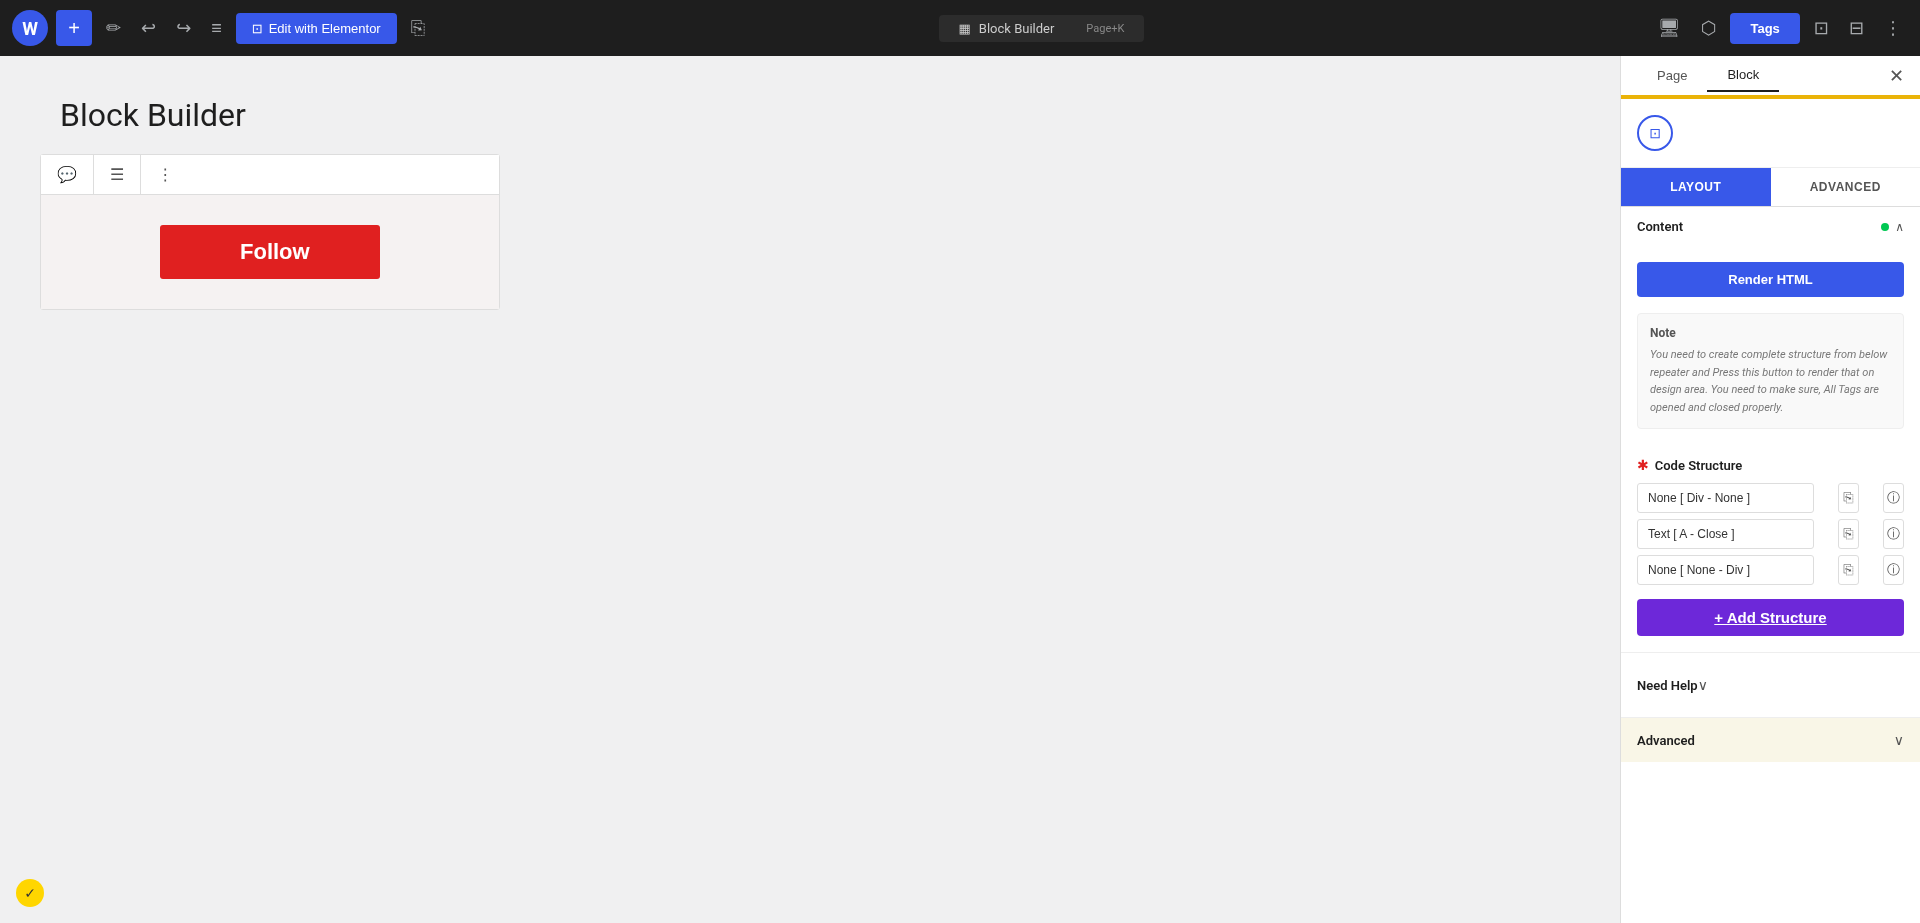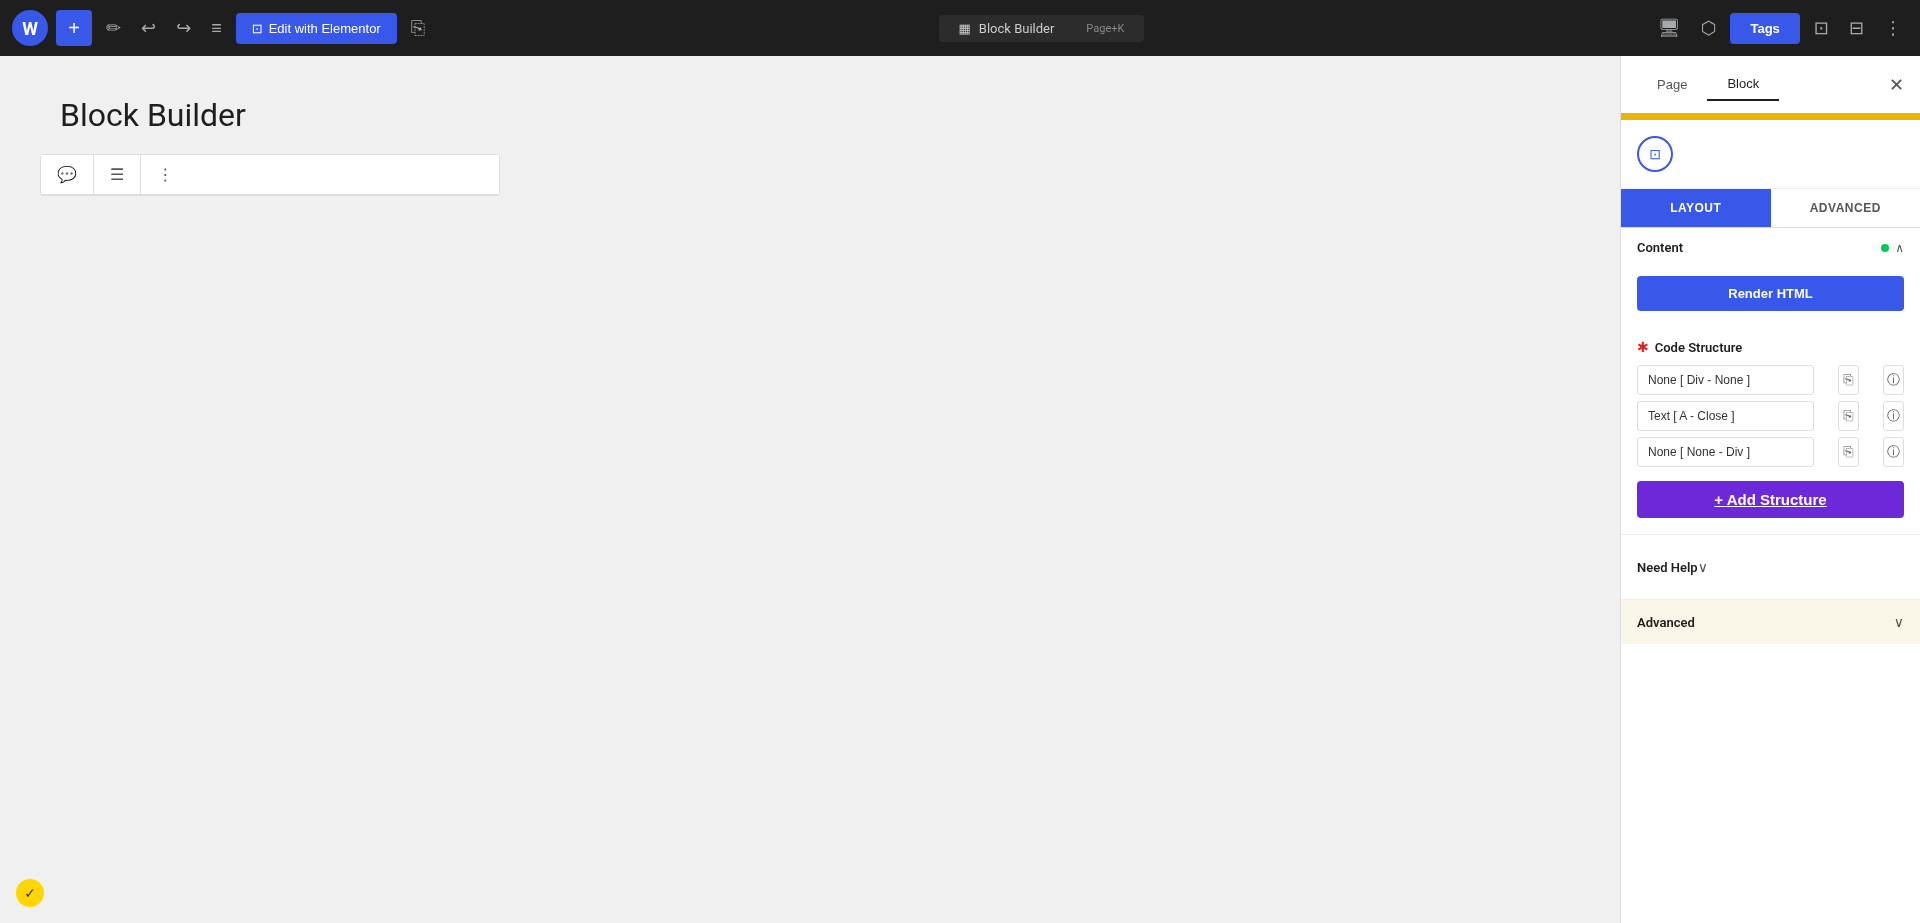--- a/index.html
+++ b/index.html
@@ -68,21 +68,21 @@
     .follow-btn {
       background: #e02020; color: white; border: none; border-radius: 3px; padding: 14px 80px; font-size: 22px; font-weight: 600; cursor: pointer; width: 220px;
     }
 
     
     .right-panel {
       width: 300px; background: white; border-left: 1px solid #ddd; display: flex; flex-direction: column; overflow: hidden; flex-shrink: 0;
     }
 
     .panel-header {
-      display: flex; align-items: center; justify-content: space-between; padding: 12px 16px; border-bottom: 7px solid #eab308;
+      display: flex; align-items: center; justify-content: space-between; padding: 3px 16px; border-bottom: 4px solid #eab308;
     }
     .panel-tabs {
       display: flex; gap: 0;
     }
     .panel-tab {
       padding: 8px 20px; font-size: 13px; cursor: pointer; border: none; background: none; color: #555; font-weight: 500;
     }
     .panel-tab.active { color: #1e1e1e; border-bottom: 2px solid #1e1e1e; }
     .panel-close-btn { background: none; border: none; cursor: pointer; font-size: 18px; color: #555; }
 
@@ -104,21 +104,21 @@
       display: flex; border-bottom: 1px solid #ddd;
     }
     .layout-tab {
       flex: 1; padding: 12px; text-align: center; font-size: 12px; font-weight: 600; cursor: pointer; border: none; background: none; color: #555; letter-spacing: 0.5px;
     }
     .layout-tab.active { background: #3858e9; color: white; }
 
     
     .content-section { padding: 12px 16px; }
     .section-header {
-      display: flex; align-items: center; justify-content: space-between; margin-bottom: 21px;
+      display: flex; align-items: center; justify-content: space-between; margin-bottom: 28px;
     }
     .section-title { font-size: 13px; font-weight: 600; color: #1e1e1e; }
     .section-indicator { display: flex; align-items: center; gap: 6px; }
     .green-dot { width: 8px; height: 8px; background: #00c853; border-radius: 50%; }
     .chevron-up { font-size: 12px; color: #555; }
 
     .render-html-btn {
       background: #3858e9; color: white; border: none; border-radius: 4px; padding: 10px 20px; font-size: 13px; font-weight: 600; cursor: pointer; width: 100%; margin-bottom: 16px;
     }
 
@@ -234,20 +234,23 @@
         <button class="block-toolbar-btn">
           <span>💬</span>
         </button>
         <button class="block-toolbar-btn">
           <span>☰</span>
         </button>
         <button class="block-toolbar-btn">
           <span>⋮</span>
         </button>
       </div>
+      <div class="block-content">
+        <button class="follow-btn">Follow</button>
+      </div>
     </div>
 
     <div class="bottom-indicator">✓</div>
   </div>
 
   <div class="right-panel">
 
     <div class="panel-header">
       <div class="panel-tabs">
         <button class="panel-tab">Page</button>
@@ -277,20 +280,24 @@
         <div class="section-header">
           <span class="section-title">Content</span>
           <div class="section-indicator">
             <div class="green-dot"></div>
             <span class="chevron-up">∧</span>
           </div>
         </div>
 
         <button class="render-html-btn">Render HTML</button>
 
+        <div class="note-box">
+          <div class="note-title">Note</div>
+          <div class="note-text">You need to create complete structure from below repeater and Press this button to render that on design area. You need to make sure, All Tags are opened and closed properly.</div>
+        </div>
       </div>
 
       <div class="code-structure-section">
         <div class="code-structure-header">
           <span class="red-asterisk">✱</span>
           <span class="code-structure-title">Code Structure</span>
         </div>
 
         
         <div class="structure-row">

